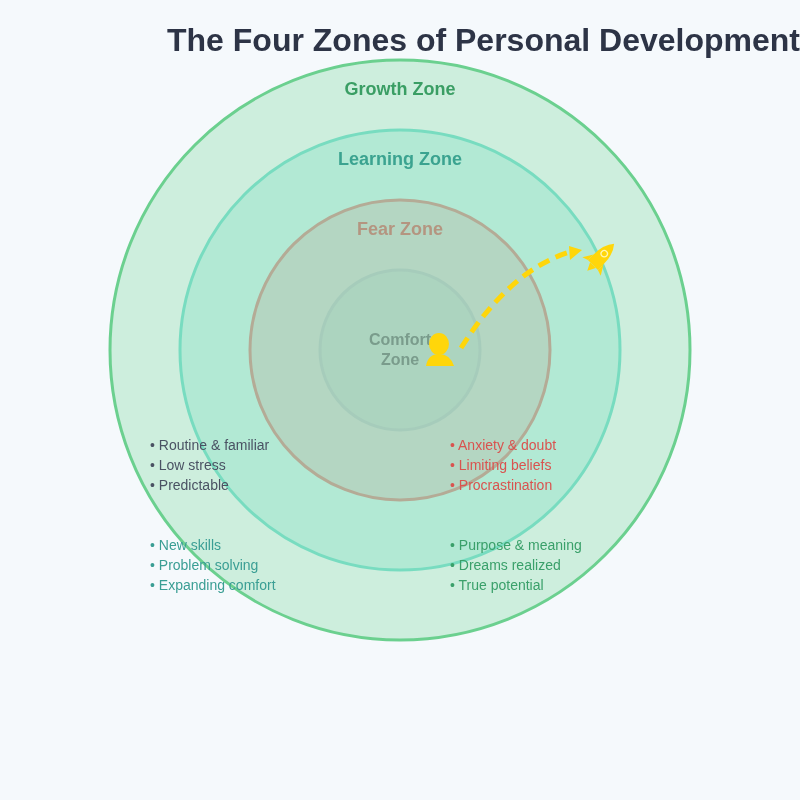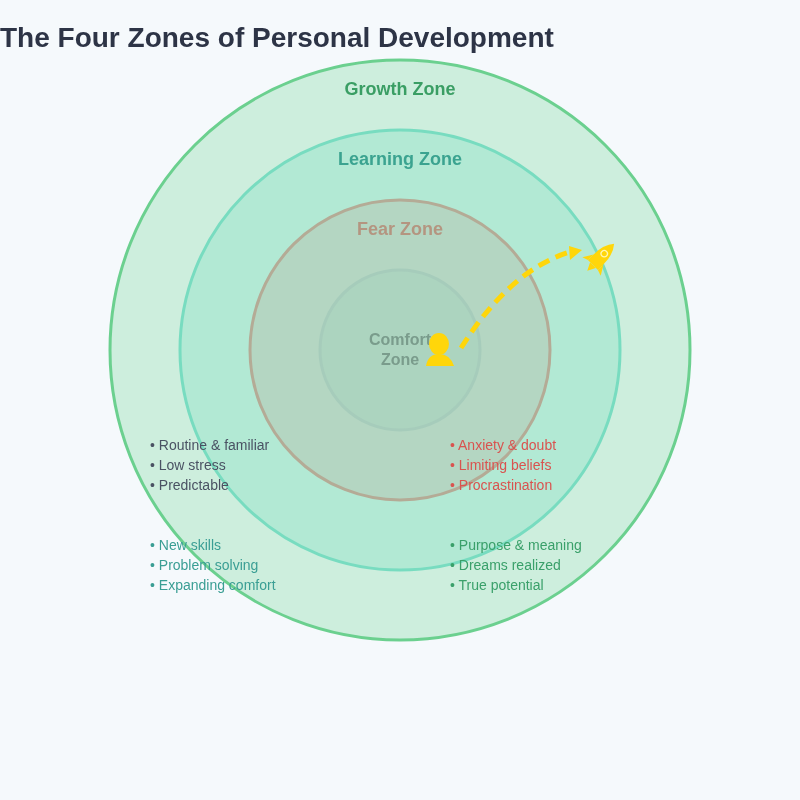--- a/index.html
+++ b/index.html
@@ -5,22 +5,22 @@
     html, body { margin: 0; padding: 0; }
     body {
       width: 800px; height: 800px;
       background: #f5f9fc;
       position: relative;
       overflow: hidden;
       font-family: "Liberation Sans", sans-serif;
     }
     .title {
       position: absolute; left: 0; top: 22px; width: 800px;
-      text-align: left;
-      font-size: 28px; font-weight: bold;
+      text-align: right;
+      font-size: 32px; font-weight: bold;
       color: #2d3446;
     }
     svg.diagram { position: absolute; left: 0; top: 0; }
     .zone-label {
       font-family: "Liberation Sans", sans-serif;
       font-weight: bold;
       text-anchor: middle;
     }
     .bullet {
       font-family: "Liberation Sans", sans-serif;

